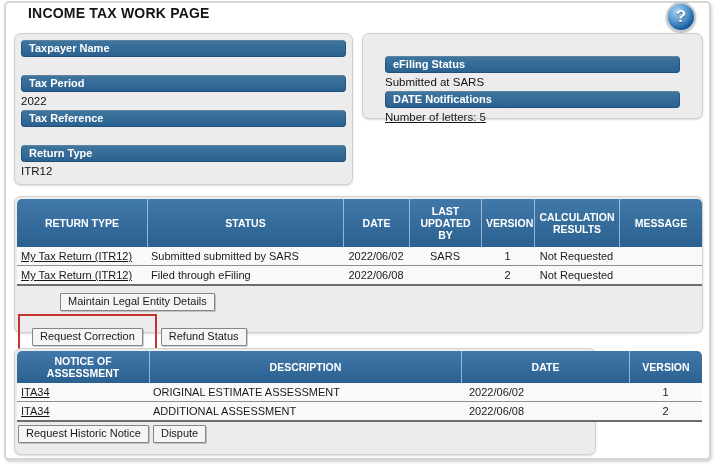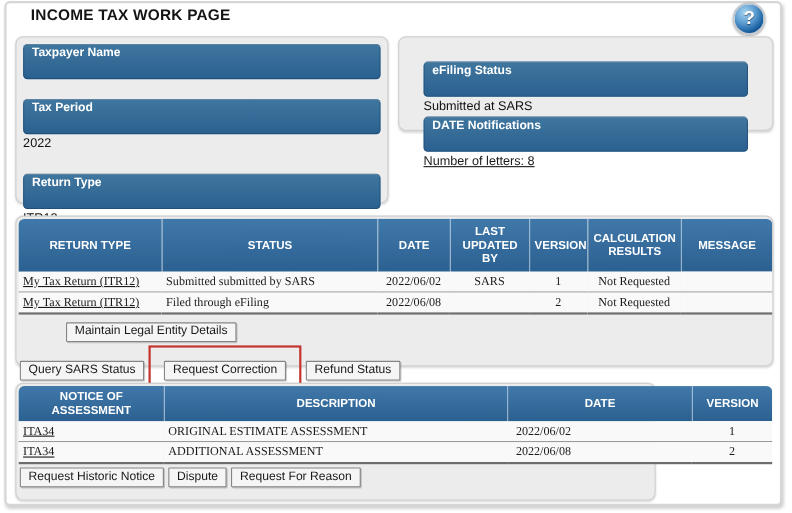--- a/index.html
+++ b/index.html
@@ -33,21 +33,21 @@
   }
   .panel{
     position:absolute;background:#ececec;
     border:1px solid #d0d0d0;border-radius:7px;
     box-shadow:0 1px 2px rgba(0,0,0,.15);
     box-sizing:border-box;
   }
   #left-panel{left:14px;top:33px;width:339px;height:152px;padding:6px;}
   #right-panel{left:362px;top:33px;width:341px;height:86px;padding:22px;}
   .bar{
-    height:32px;border-radius:4px;
+    height:17px;border-radius:4px;
     background:linear-gradient(#40779f,#2a608f);
     box-shadow:inset 0 1px 0 rgba(255,255,255,.25), inset 0 0 0 1px rgba(23,67,105,.55);
     color:#fff;font-weight:bold;font-size:11px;line-height:17px;
     padding-left:8px;box-sizing:border-box;
   }
   .field-value{
     height:18px;line-height:18px;font-size:11.5px;
     text-align:left;padding-right:6px;color:#111;
   }
   .linklike{text-decoration:underline;color:#1a1a1a;cursor:pointer;}
@@ -65,21 +65,21 @@
     overflow:hidden;
   }
   .data-table th:first-child{border-left:none;border-top-left-radius:5px;}
   .data-table th:last-child{border-top-right-radius:5px;}
   .returns-table th{height:44px;}
   .notices-table th{height:28px;}
   .data-table td{
     background:#f9f9f9;font-size:11px;color:#1a1a1a;
     height:16px;padding:1px 4px;
     border-bottom:1px solid #8f8f8f;
-    white-space:nowrap;overflow:hidden;font-family:Liberation Serif, serif;
+    white-space:nowrap;overflow:hidden;
   }
   .data-table tr.last td{border-bottom:2px solid #6d6d6d;}
   .al{text-align:left;} .ac{text-align:center;} .ar{text-align:right;}
   .pad-l{padding-left:8px !important;}
   .btn{
     display:inline-block;background:#f5f5f5;
     border:1px solid #858585;border-radius:1px;
     box-shadow:1px 1px 0 rgba(0,0,0,.18);
     font-family:"Liberation Sans", sans-serif;
     font-size:11px;line-height:13px;color:#1a1a1a;
@@ -100,30 +100,31 @@
 
 <div class="help-btn">
   <span>?</span>
 </div>
 
 <div class="panel" id="left-panel">
   <div class="bar">Taxpayer Name</div>
   <div class="field-value"></div>
   <div class="bar">Tax Period</div>
   <div class="field-value">2022</div>
+  <div class="bar">Tax Reference</div>
   <div class="field-value"></div>
   <div class="bar">Return Type</div>
   <div class="field-value">ITR12</div>
 </div>
 
 <div class="panel" id="right-panel">
   <div class="bar">eFiling Status</div>
   <div class="field-value">Submitted at SARS</div>
   <div class="bar">DATE Notifications</div>
-  <div class="field-value"><span class="linklike">Number of letters: 8</span></div>
+  <div class="field-value"><span class="linklike">Number of letters: 5</span></div>
 </div>
 
 <div class="panel" id="returns-panel">
   <table class="data-table returns-table">
     <colgroup>
       <col style="width:130px">
         <col style="width:196px">
         <col style="width:66px">
       <col style="width:72px">
         <col style="width:53px">
@@ -159,21 +160,20 @@
         <td class="ac">2</td>
         <td class="ac">Not Requested</td>
         <td class="al"></td>
       </tr>
     </tbody>
   </table>
   <div class="btn-row">
     <button class="btn">Maintain Legal Entity Details</button>
   </div>
   <div class="btn-flex">
-    <button class="btn">Query SARS Status</button>
     <span class="red-wrap">
       <button class="btn">Request Correction</button>
     </span>
     <button class="btn">Refund Status</button>
   </div>
 </div>
 
 <div class="panel" id="notices-panel">
   <table class="data-table notices-table">
     <colgroup>
@@ -201,15 +201,14 @@
         <td class="al"><span class="linklike">ITA34</span></td>
         <td class="al">ADDITIONAL ASSESSMENT</td>
         <td class="al pad-l">2022/06/08</td>
         <td class="ac">2</td>
       </tr>
     </tbody>
   </table>
   <div class="btn-flex">
     <button class="btn">Request Historic Notice</button>
     <button class="btn">Dispute</button>
-    <button class="btn">Request For Reason</button>
   </div>
 </div>
 
 </body></html>

